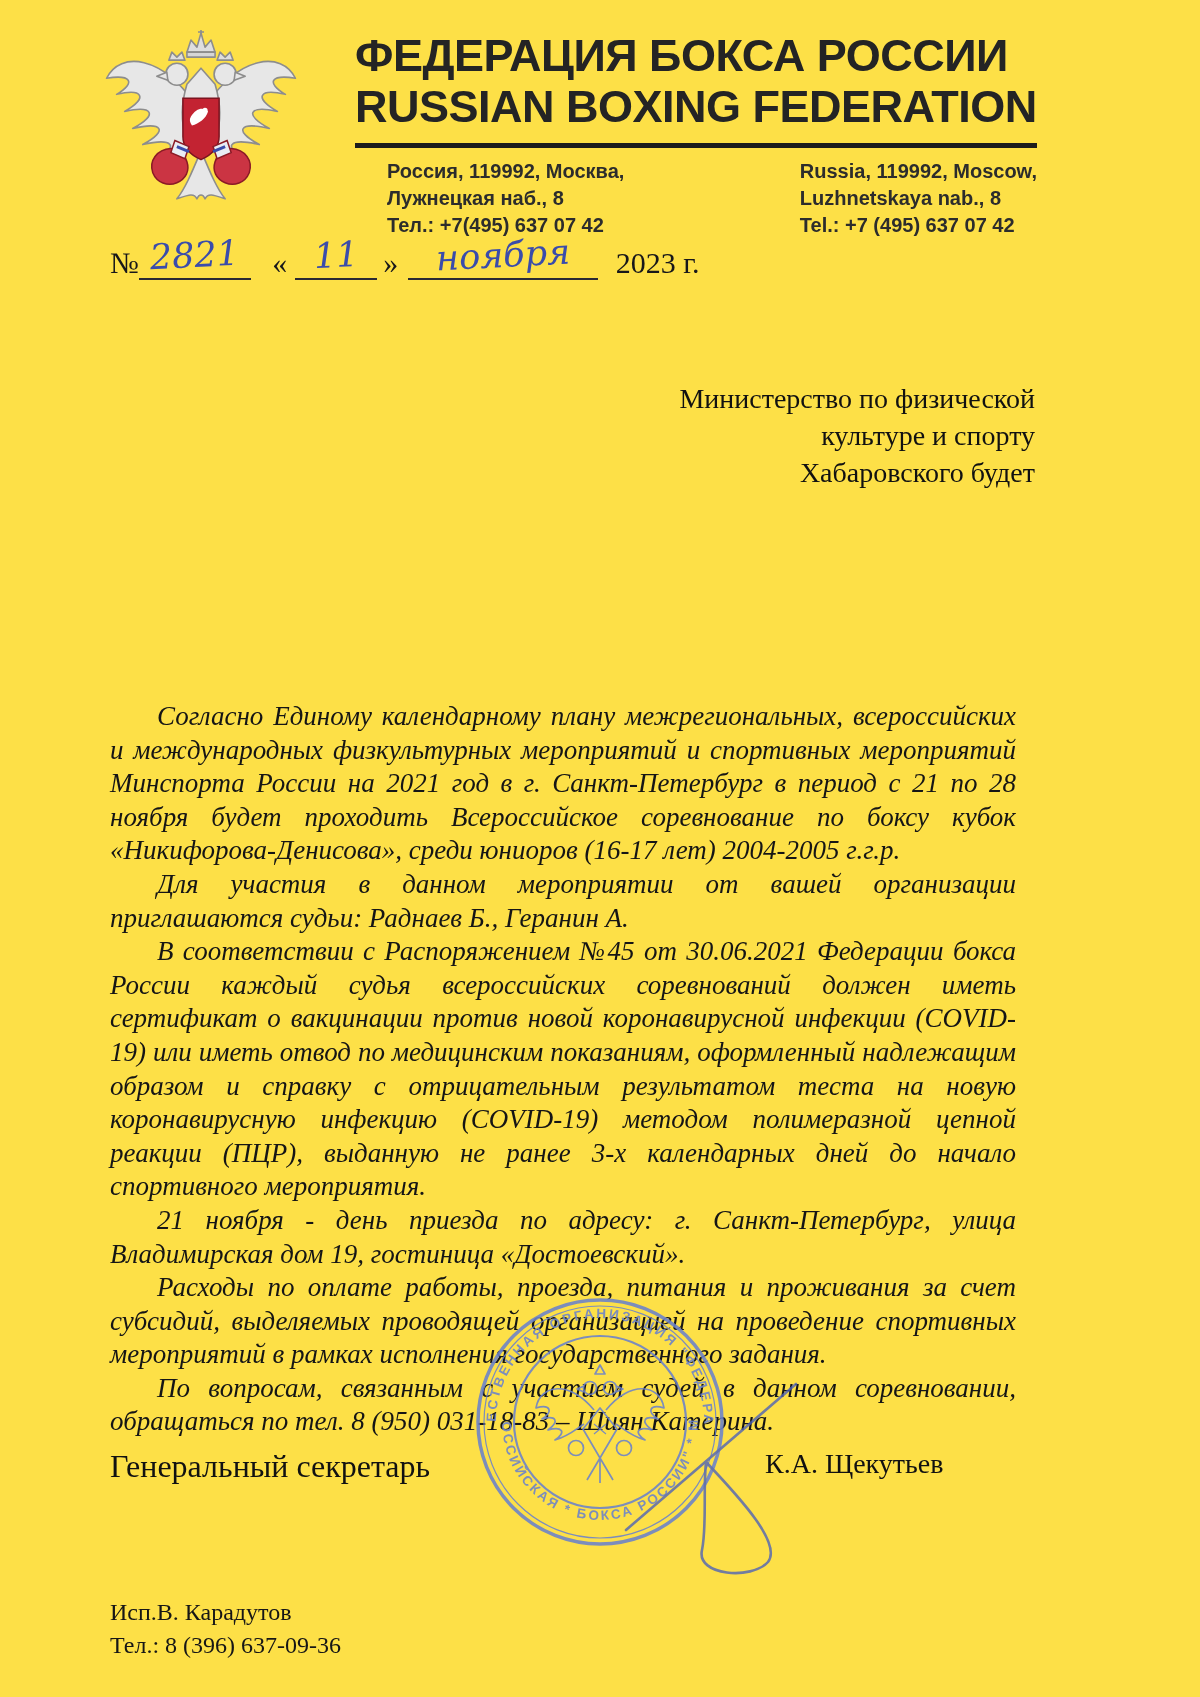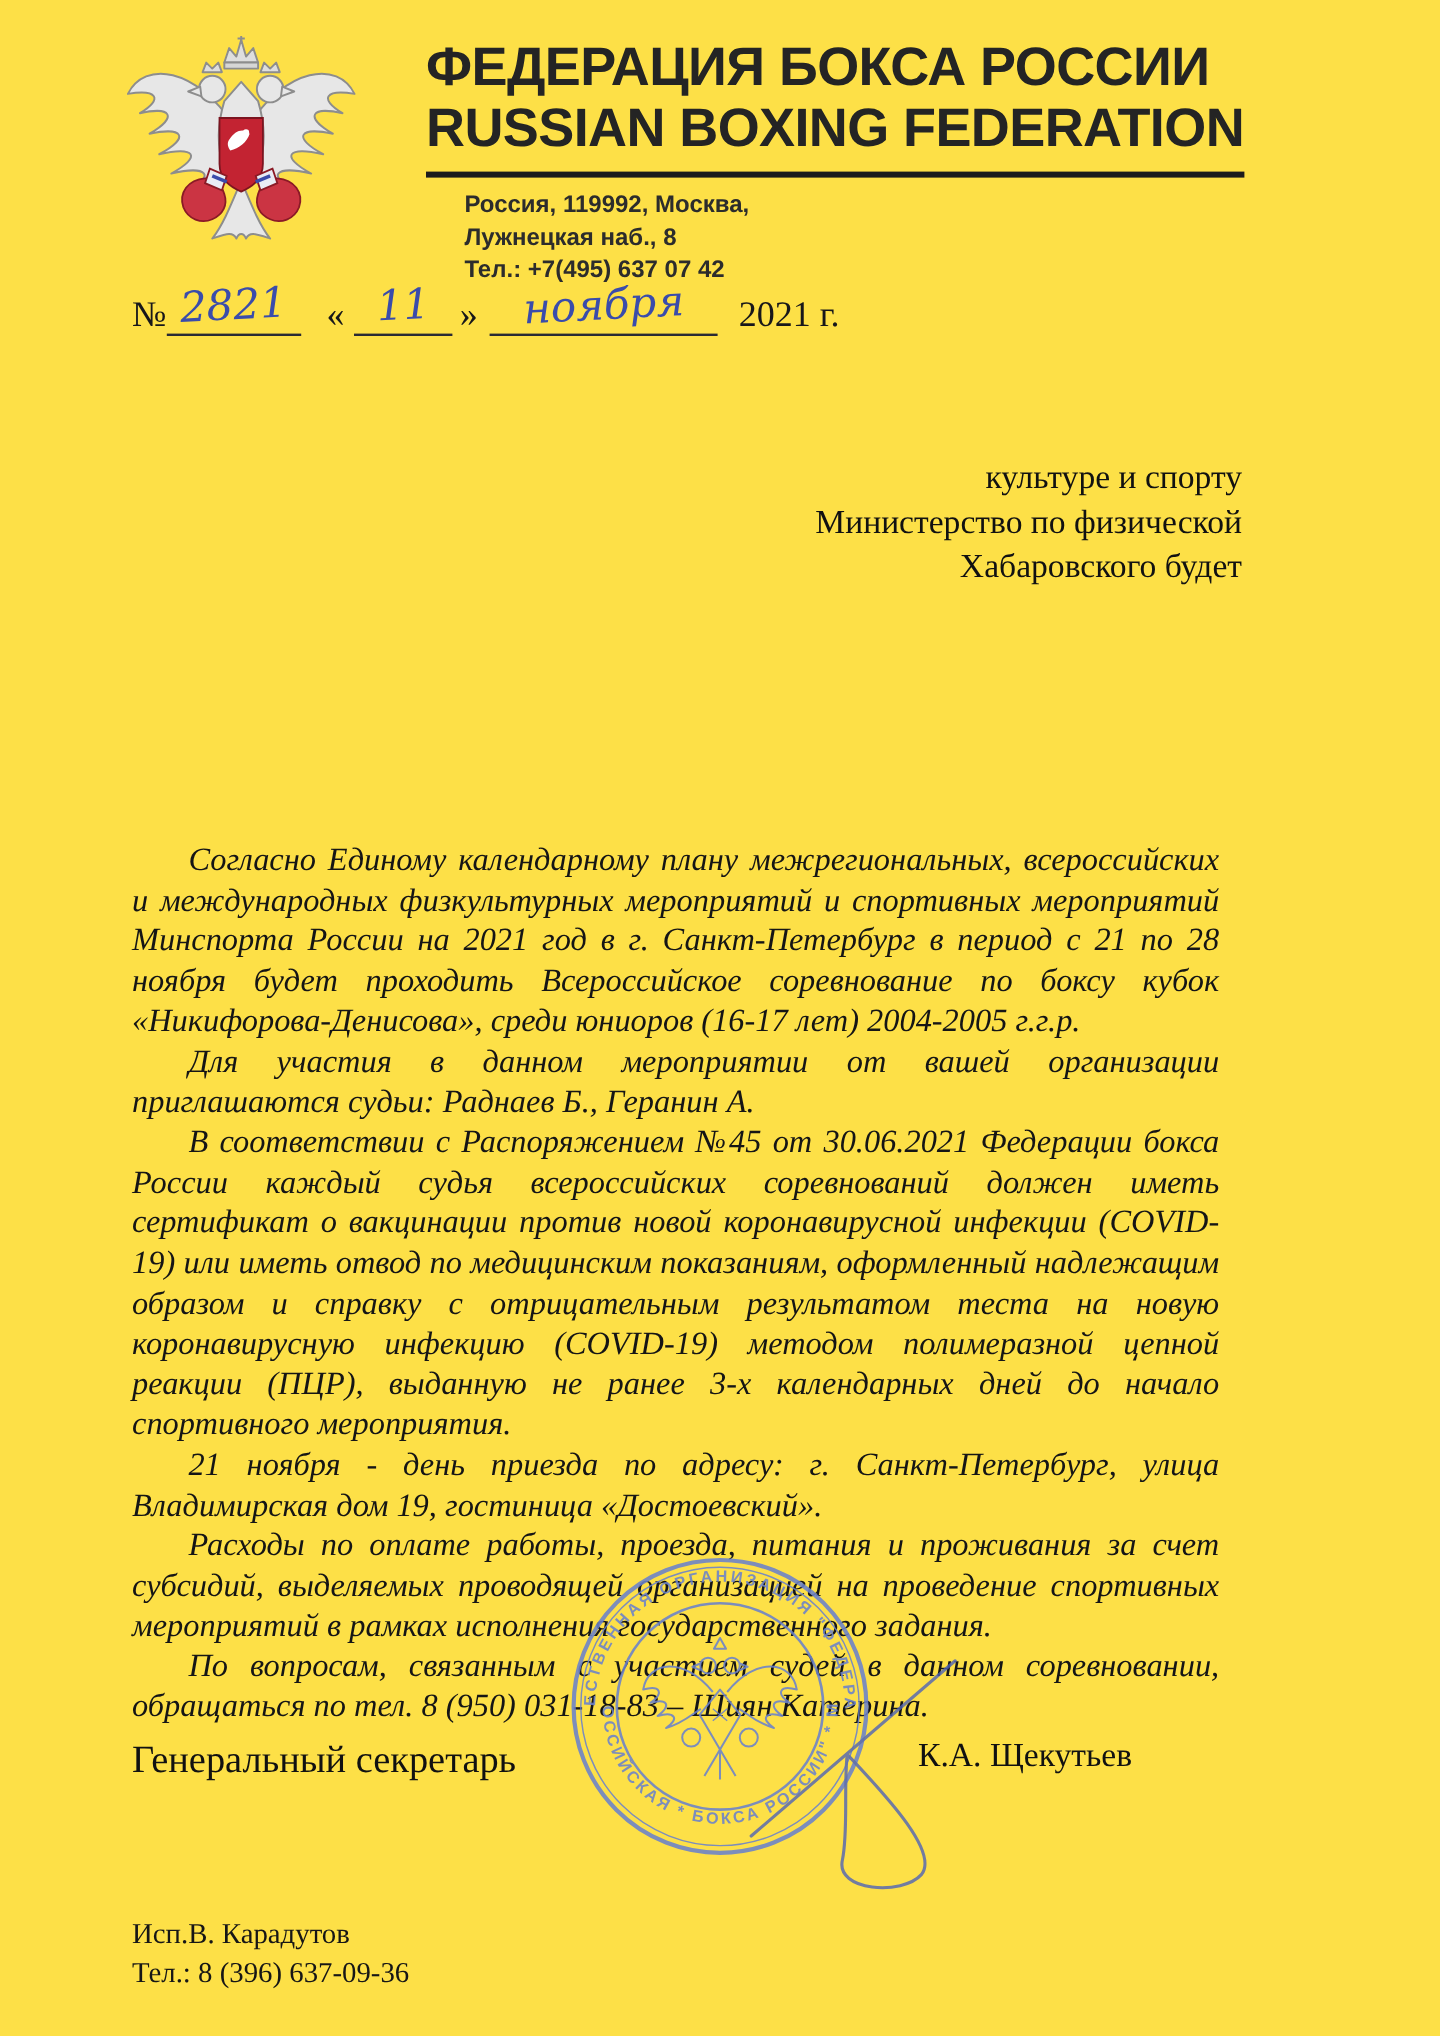--- a/index.html
+++ b/index.html
@@ -93,32 +93,37 @@
   <div class="head-right">
     <h1 class="org-ru">ФЕДЕРАЦИЯ БОКСА РОССИИ</h1>
     <h1 class="org-en">RUSSIAN BOXING FEDERATION</h1>
     <div class="head-rule"></div>
     <div class="addresses">
       <div class="addr">
         <div>Россия, 119992, Москва,</div>
         <div>Лужнецкая наб., 8</div>
         <div>Тел.: +7(495) 637 07 42</div>
       </div>
+      <div class="addr">
+        <div>Russia, 119992, Moscow,</div>
+        <div>Luzhnetskaya nab., 8</div>
+        <div>Tel.: +7 (495) 637 07 42</div>
+      </div>
     </div>
   </div>
 
   <div class="ref-line">
     <span>№</span><span class="blank w-num"><span class="hand">2821</span></span>
     <span class="printed-q">«</span><span class="blank w-day"><span class="hand">11</span></span><span class="printed-q">»</span><span class="blank w-mon"><span class="hand">ноября</span></span>
-    <span>2021 г.</span>
+    <span>2023 г.</span>
   </div>
 
   <div class="recipient">
+    <div>Министерство по физической</div>
     <div>культуре и спорту</div>
-    <div>Министерство по физической</div>
     <div>Хабаровского будет</div>
   </div>
 
   <div class="body-text">
     <p>Согласно Единому календарному плану межрегиональных, всероссийских и международных физкультурных мероприятий и спортивных мероприятий Минспорта России на 2021 год в г. Санкт-Петербург в период с 21  по 28 ноября будет проходить Всероссийское соревнование по боксу кубок «Никифорова-Денисова», среди юниоров (16-17 лет) 2004-2005 г.г.р.</p>
     <p>Для участия в данном мероприятии от вашей организации приглашаются судьи: Раднаев Б., Геранин А.</p>
     <p>В соответствии с Распоряжением №45 от 30.06.2021 Федерации бокса России каждый судья всероссийских соревнований должен иметь сертификат о вакцинации против новой коронавирусной инфекции (COVID-19) или иметь отвод по медицинским показаниям, оформленный надлежащим образом и справку с отрицательным результатом теста на новую коронавирусную инфекцию (COVID-19) методом полимеразной цепной реакции (ПЦР), выданную не ранее 3-х календарных дней до начало спортивного мероприятия.</p>
     <p>21 ноября - день приезда по адресу: г. Санкт-Петербург, улица Владимирская дом 19, гостиница «Достоевский».</p>
     <p>Расходы по оплате работы, проезда, питания и проживания за счет субсидий, выделяемых проводящей организацией на проведение спортивных мероприятий в рамках исполнения  государственного задания.</p>
     <p>По вопросам, связанным с участием судей в данном соревновании, обращаться по  тел. 8 (950) 031-18-83 – Шиян Катерина.</p>

